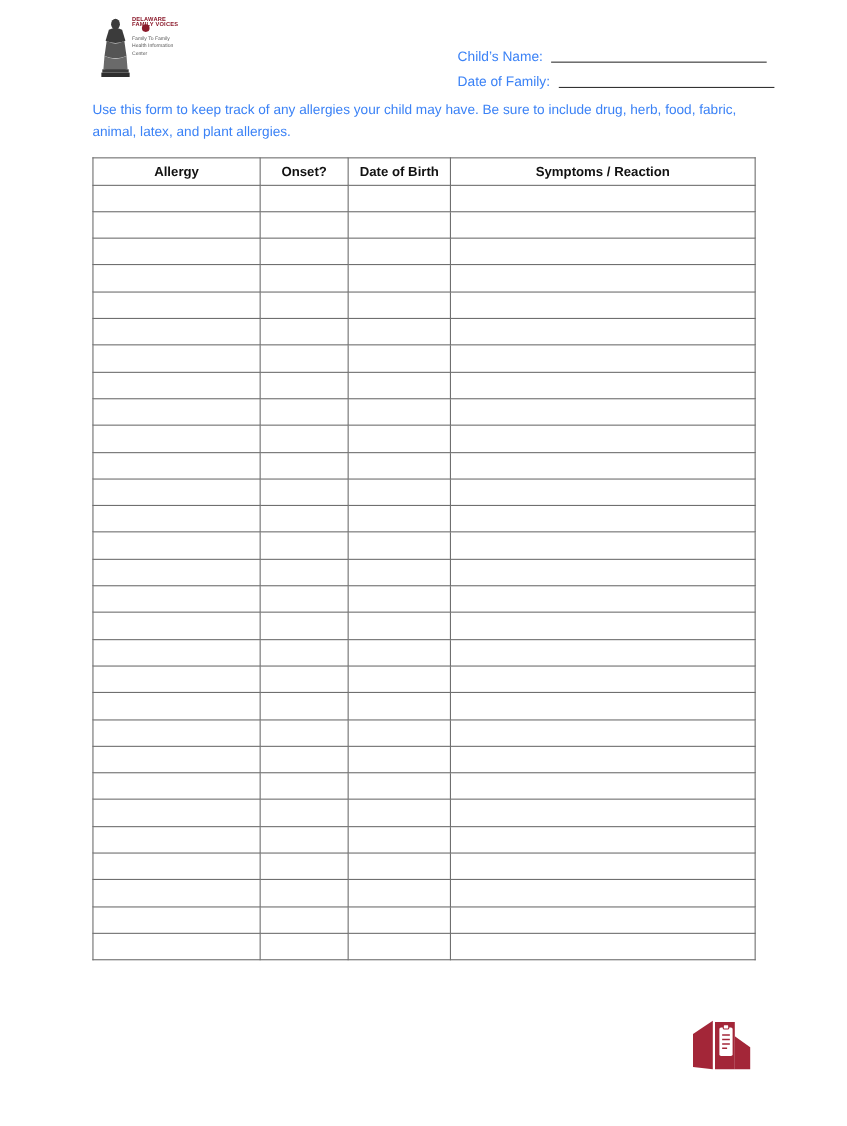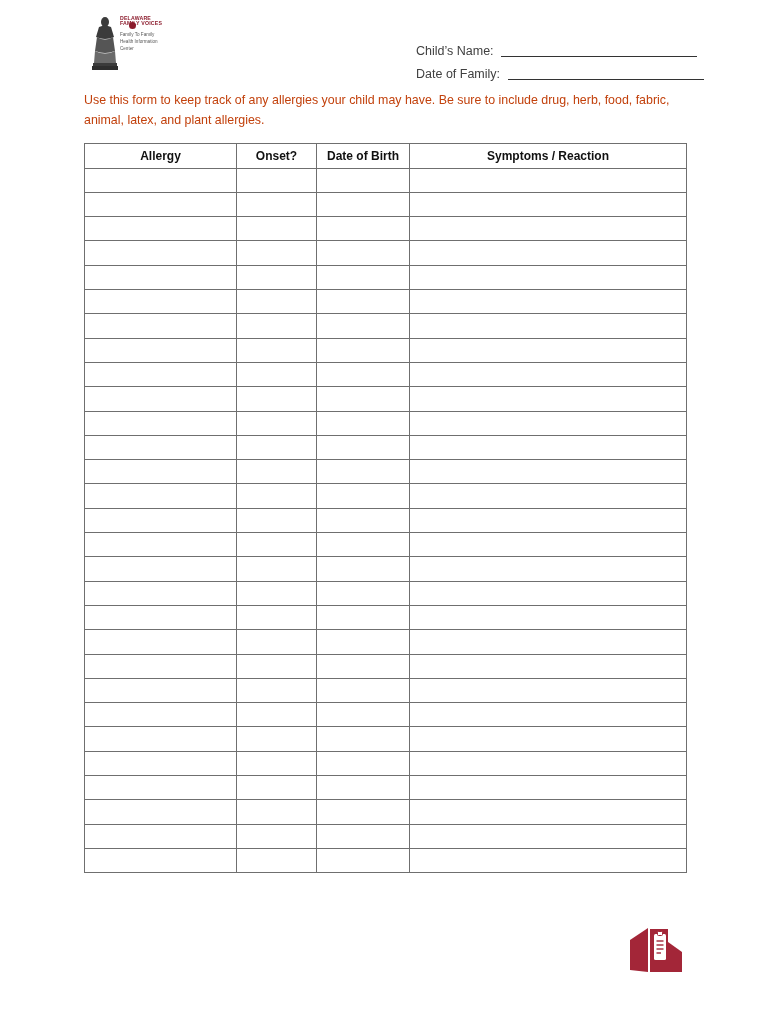--- a/index.html
+++ b/index.html
@@ -81,21 +81,21 @@
     height: 7px;
     border-radius: 50%;
     background: #8b1a2b;
   }
 
   .id-fields {
     margin-left: 250px;
     margin-top: 26px;
     font-size: 12.5px;
     line-height: 1.85;
-    color: #404040;
+    color: #3b82f6;
     white-space: nowrap;
   }
   .id-row {
     display: block;
   }
   .id-label {
     display: inline-block;
   }
   .id-blank {
     display: inline-block;
@@ -123,21 +123,21 @@
     border-top: 2.2px solid #8b1a2b;
     width: 100%;
   }
 
   
   .intro {
     padding: 0 84px;
     margin-top: 14px;
     font-size: 12.4px;
     line-height: 1.62;
-    color: #c2410c;
+    color: #3b82f6;
     max-width: 600px;
   }
 
   
   .table-wrap {
     padding: 0 84px;
   }
   table.allergy-table {
     border-collapse: collapse;
     width: 602px;

